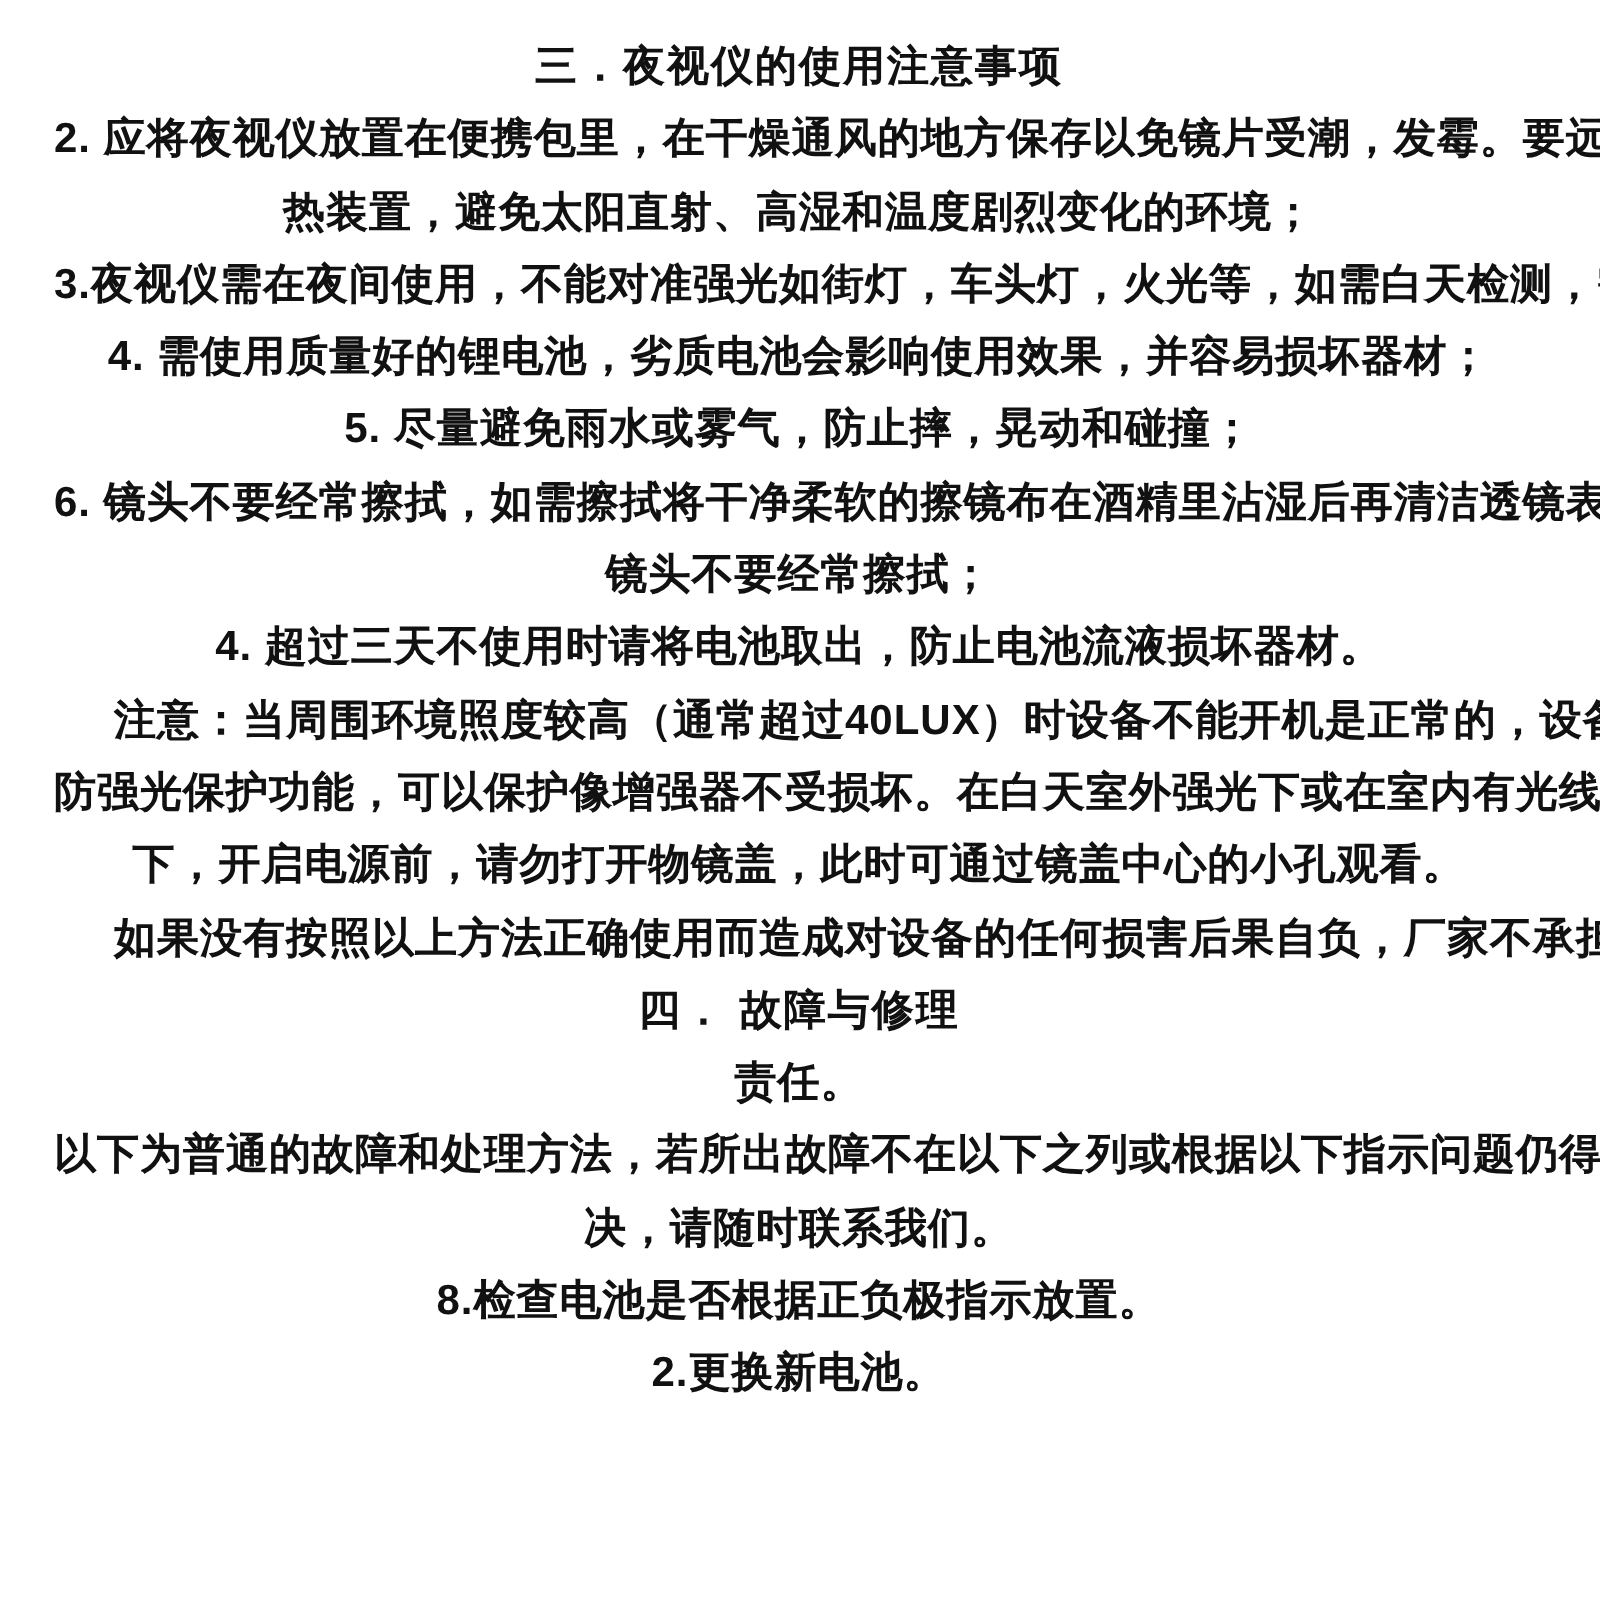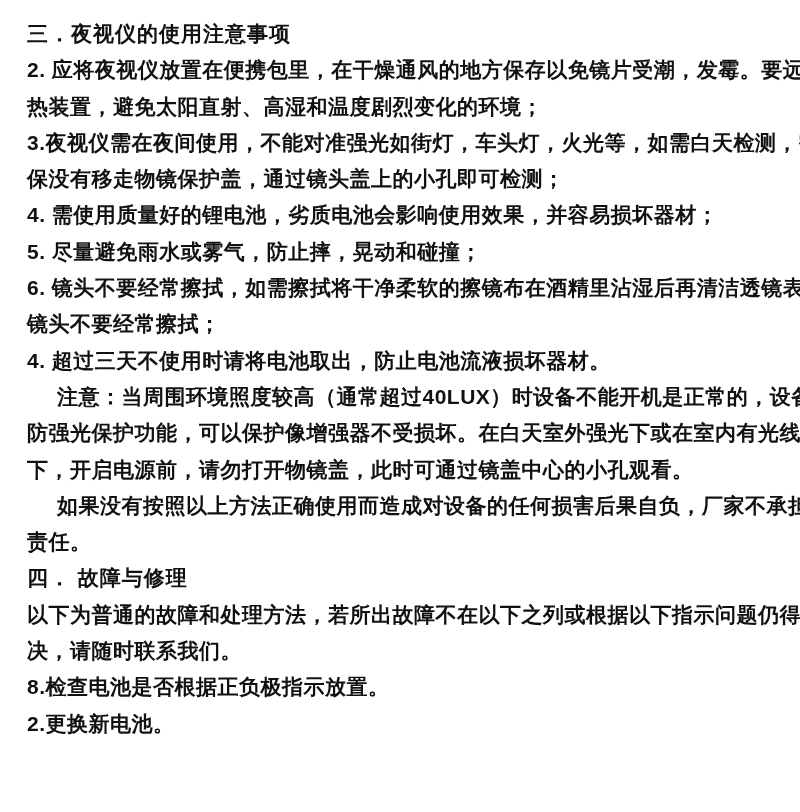--- a/index.html
+++ b/index.html
@@ -18,47 +18,47 @@
     font-family: "Liberation Sans", "DejaVu Sans", sans-serif;
     color: #111111;
   }
   .line {
     font-size: 21px;
     line-height: 36.3px;
     font-weight: 700;
     letter-spacing: 0.5px;
     white-space: nowrap;
     color: #111111;
+    text-align: center;
   }
   .line.indent {
     padding-left: 30px;
   }
   .line.heading {
     letter-spacing: 1px;
   }
 </style>
 </head>
 <body>
 
 <div class="page">
   <div>
       <div class="line heading">三．夜视仪的使用注意事项</div>
       <div class="line">2. 应将夜视仪放置在便携包里，在干燥通风的地方保存以免镜片受潮，发霉。要远离加</div>
       <div class="line">热装置，避免太阳直射、高湿和温度剧烈变化的环境；</div>
       <div class="line">3.夜视仪需在夜间使用，不能对准强光如街灯，车头灯，火光等，如需白天检测，需确</div>
-      <div class="line">保没有移走物镜保护盖，通过镜头盖上的小孔即可检测；</div>
       <div class="line">4. 需使用质量好的锂电池，劣质电池会影响使用效果，并容易损坏器材；</div>
       <div class="line">5. 尽量避免雨水或雾气，防止摔，晃动和碰撞；</div>
       <div class="line">6. 镜头不要经常擦拭，如需擦拭将干净柔软的擦镜布在酒精里沾湿后再清洁透镜表面，</div>
       <div class="line">镜头不要经常擦拭；</div>
       <div class="line">4. 超过三天不使用时请将电池取出，防止电池流液损坏器材。</div>
       <div class="line indent">注意：当周围环境照度较高（通常超过40LUX）时设备不能开机是正常的，设备具有</div>
       <div class="line">防强光保护功能，可以保护像增强器不受损坏。在白天室外强光下或在室内有光线的情况</div>
       <div class="line">下，开启电源前，请勿打开物镜盖，此时可通过镜盖中心的小孔观看。</div>
       <div class="line indent">如果没有按照以上方法正确使用而造成对设备的任何损害后果自负，厂家不承担任何</div>
+      <div class="line heading">四． 故障与修理</div>
       <div class="line">责任。</div>
-      <div class="line heading">四． 故障与修理</div>
       <div class="line">以下为普通的故障和处理方法，若所出故障不在以下之列或根据以下指示问题仍得不到解</div>
       <div class="line">决，请随时联系我们。</div>
       <div class="line">8.检查电池是否根据正负极指示放置。</div>
       <div class="line">2.更换新电池。</div>
     </div>
 </div>
 
 </body></html>

